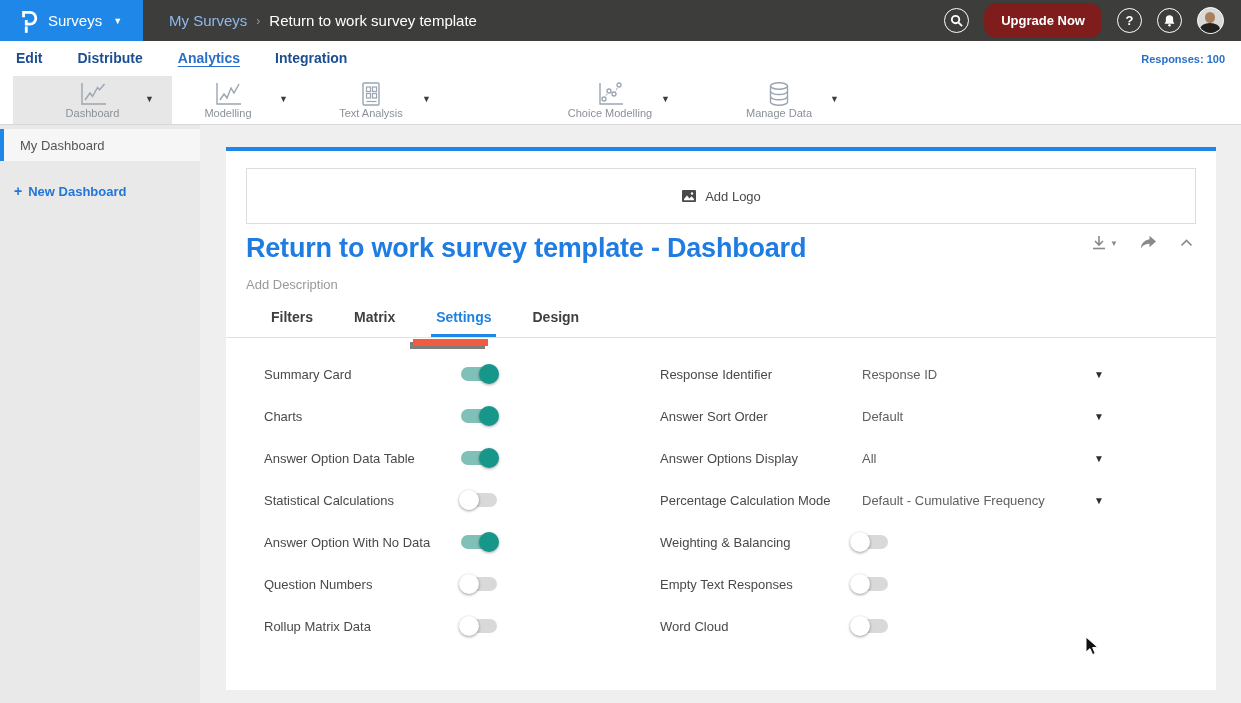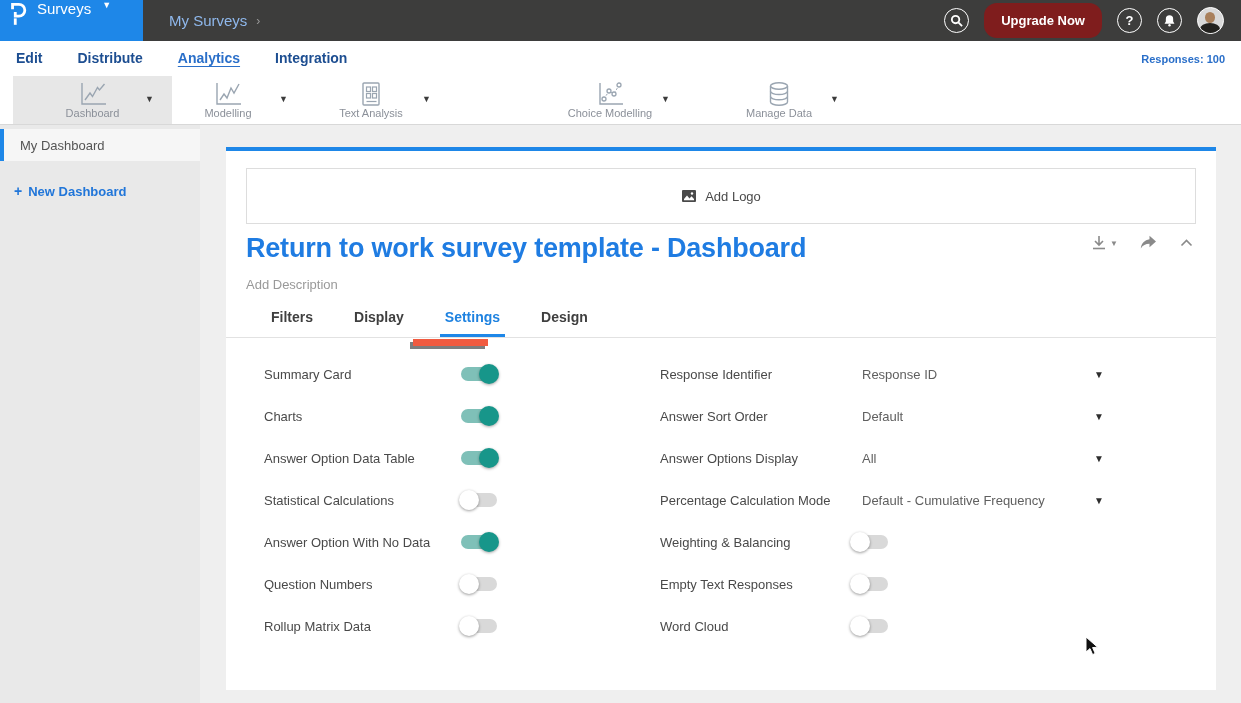--- a/index.html
+++ b/index.html
@@ -2,21 +2,21 @@
 <html><head>
 <meta charset="utf-8">
 <style>
   * { margin:0; padding:0; box-sizing:border-box; }
   html,body { width:1241px; height:703px; overflow:hidden; }
   body { font-family:"Liberation Sans","DejaVu Sans",sans-serif; background:#efefef; position:relative; }
   .app { position:absolute; inset:0; width:1241px; height:703px; }
 
   
   .topbar { position:absolute; left:0; top:0; width:1241px; height:41px; background:#3d3d3c; display:flex; align-items:center; }
-  .logo-block { width:143px; height:41px; background:#1e87e8; display:flex; padding-left:8px; gap:9px; flex:0 0 auto; cursor:pointer; }
+  .logo-block { width:143px; height:41px; background:#1e87e8; display:flex; align-items:center; padding-left:19px; gap:9px; flex:0 0 auto; cursor:pointer; }
   .logo-mark { width:20px; height:25px; }
   .logo-product { color:#fff; font-size:15px; }
   .logo-caret { color:#fff; font-size:9px; margin-left:2px; }
   .breadcrumb { display:flex; align-items:center; gap:9px; margin-left:26px; font-size:15px; }
   .crumb-parent { color:#8fb8ec; cursor:pointer; }
   .crumb-sep { color:#9a9a9a; font-size:12px; }
   .crumb-current { color:#ffffff; }
   .topbar-right { margin-left:auto; display:flex; align-items:center; gap:15px; padding-right:17px; }
   .circle-btn { width:25px; height:25px; border:1.5px solid #fff; border-radius:50%; display:flex; align-items:center; justify-content:center; color:#fff; font-size:13px; font-weight:bold; cursor:pointer; flex:0 0 auto; }
   .upgrade-btn { height:35px; padding:1px 17px; background:#7f1d1d; border:none; border-radius:13px; color:#fff; font-size:13px; font-weight:bold; font-family:inherit; cursor:pointer; }
@@ -93,20 +93,21 @@
       <svg class="logo-mark" viewBox="0 0 22 26">
         <path d="M5 8 V4 h7 a6.3 6.3 0 0 1 0 13 h-4 v-3" fill="none" stroke="#fff" stroke-width="3.1" stroke-linecap="square"></path>
         <path d="M8 21 v4" fill="none" stroke="#fff" stroke-width="3.1" stroke-linecap="square"></path>
       </svg>
       <span class="logo-product">Surveys</span>
       <span class="logo-caret">▼</span>
     </div>
     <nav class="breadcrumb">
       <span class="crumb-parent">My Surveys</span>
       <span class="crumb-sep">›</span>
+      <span class="crumb-current">Return to work survey template</span>
     </nav>
     <div class="topbar-right">
       <div class="circle-btn">
         <svg width="13" height="13" viewBox="0 0 14 14">
           <circle cx="6" cy="6" r="4" fill="none" stroke="#fff" stroke-width="2"></circle>
           <line x1="9" y1="9" x2="13" y2="13" stroke="#fff" stroke-width="2"></line>
         </svg>
       </div>
       <button class="upgrade-btn">Upgrade Now</button>
       <div class="circle-btn">
@@ -238,21 +239,21 @@
           <svg width="15" height="12" viewBox="0 0 15 12">
             <path d="M2.5 8.5 l5-5 5 5" fill="none" stroke="#8a8a8a" stroke-width="1.6"></path>
           </svg>
         </span>
       </div>
 
       <div class="add-desc">Add Description</div>
 
       <div class="tabs">
         <span class="tab">Filters</span>
-        <span class="tab">Display</span>
+        <span class="tab">Matrix</span>
         <span class="tab active">Settings</span>
         <span class="tab">Design</span>
       </div>
       <div class="tabs-divider"></div>
       <div class="annotation-bar"></div>
 
       <div class="settings col-left">
         <div class="set-row" style="top:0;">
           <span class="set-label">Summary Card</span>
           <span class="toggle on">

